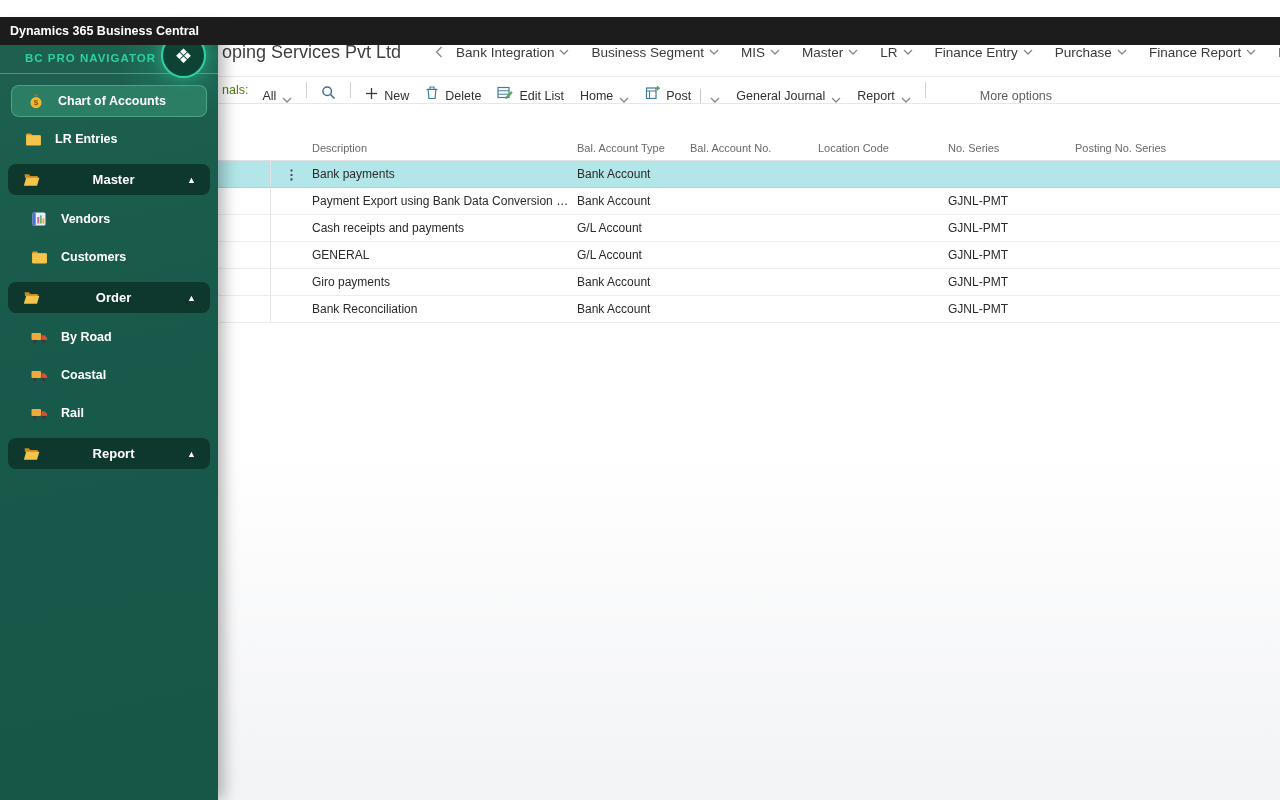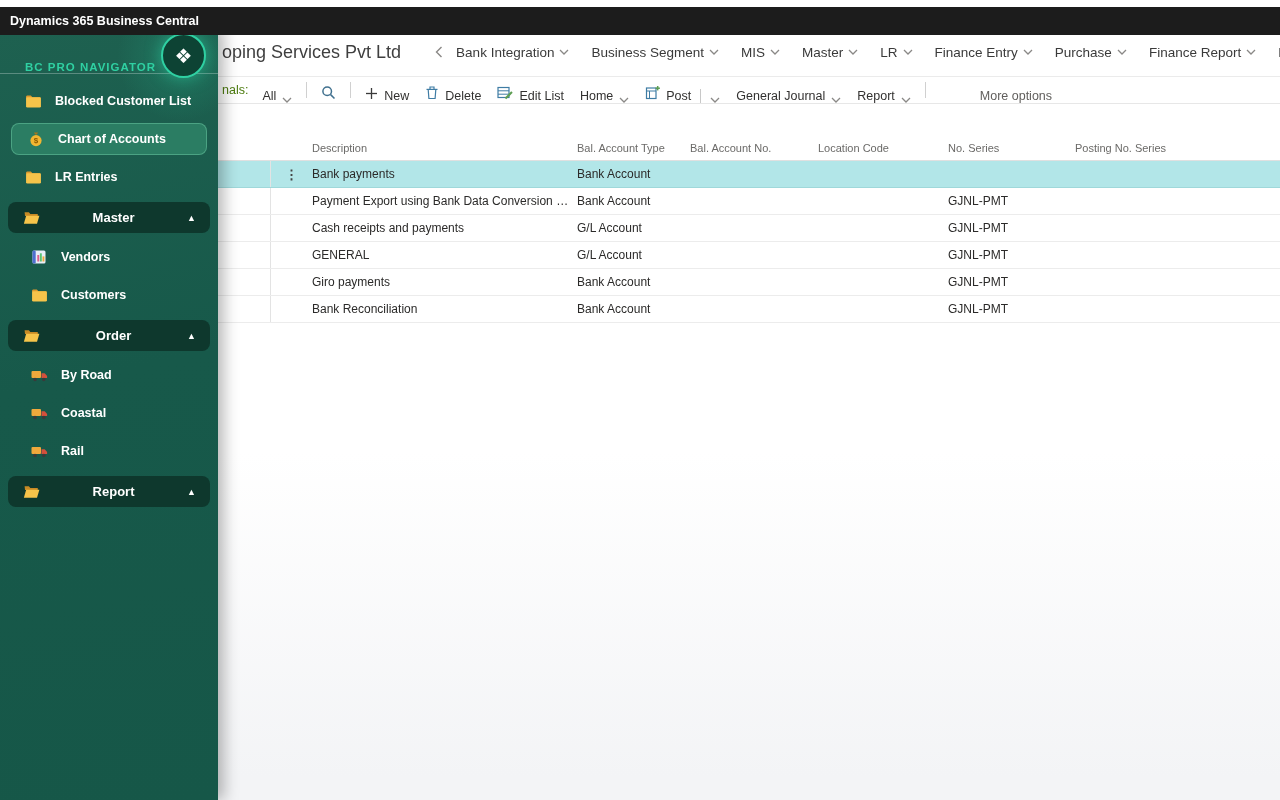--- a/index.html
+++ b/index.html
@@ -1,20 +1,20 @@
 <!DOCTYPE html>
 <html><head>
 <meta charset="utf-8">
 <style>
   * { margin:0; padding:0; box-sizing:border-box; }
   html,body { width:1280px; height:800px; overflow:hidden; font-family:"Liberation Sans", sans-serif; background:#fff; }
   .stage { position:relative; width:1280px; height:800px; }
 
   
-  .topbar { position:absolute; left:0; top:7px; width:1280px; height:28px; background:#1c1c1c; color:#fff;
+  .topbar { position:absolute; left:0; top:17px; width:1280px; height:28px; background:#1c1c1c; color:#fff;
             display:flex; align-items:center; padding-left:10px; font-size:12.5px; font-weight:bold; z-index:20; }
 
   
   .main { position:absolute; left:218px; top:28px; right:0; bottom:0;
           background:linear-gradient(180deg,#ffffff 0%,#ffffff 55%,#f3f4f6 97%); }
 
   .nav-row { height:49px; border-bottom:1px solid #ebebeb; display:flex; align-items:center; padding:0 8px 0 4px; background:#fff; }
   .company { font-size:18px; color:#3f3f3f; white-space:nowrap; margin-right:16px; }
   .vdiv { width:1px; height:22px; background:#d8d8d8; margin:0 10px 0 0; }
   .navchev { margin:0 2px 0 8px; display:flex; align-items:center; }
@@ -40,21 +40,21 @@
   .row .selcell { height:100%; border-right:1px solid #e3e3e3; }
   .row.selected { background:#b2e6e8; border-bottom:1px solid #9fd8da; }
   .rowmenu { text-align:center; font-size:13px; font-weight:bold; color:#444; letter-spacing:0; }
 
   
   .sidebar { position:absolute; left:0; top:28px; width:218px; bottom:0; z-index:10;
              background:radial-gradient(circle 90px at 180px 30px, rgba(46,208,162,.22), rgba(46,208,162,0) 70%),
                         linear-gradient(168deg,#1e6150 0%,#17594a 45%,#165748 100%);
              box-shadow:6px 0 14px rgba(0,0,0,.28); color:#fff; }
   .sb-header { position:relative; height:46px; border-bottom:1px solid rgba(255,255,255,.28); }
-  .sb-title { position:absolute; left:25px; top:16px; line-height:46px; font-size:11.5px; font-weight:bold; letter-spacing:1px; color:#2fd0a2; }
+  .sb-title { position:absolute; left:25px; top:7px; line-height:46px; font-size:11.5px; font-weight:bold; letter-spacing:1px; color:#2fd0a2; }
   .sb-logo { position:absolute; right:12px; top:5px; width:45px; height:45px; border-radius:50%;
              background:#0d4334; border:2px solid #2fd0a2; display:flex; align-items:center; justify-content:center;
              box-shadow:0 0 16px rgba(46,208,162,.55); cursor:pointer; z-index:2; }
   .sb-logo span { color:#fff; font-size:20px; line-height:1; }
   .sb-list { padding:8px 0 0 0; }
   .sb-item { height:38px; display:flex; align-items:center; gap:13px; padding-left:24px;
              font-size:12.5px; font-weight:bold; color:#fff; cursor:pointer; }
   .sb-item.sub { padding-left:30px; }
   .sb-item .ic { width:18px; display:flex; justify-content:center; }
   .sb-item.active { height:32px; margin:3px 11px; padding-left:15px; background:#2b7d63;
@@ -322,29 +322,20 @@
   <div class="sidebar">
     <div class="sb-header">
       <span class="sb-title">BC PRO NAVIGATOR</span>
       <span class="sb-logo">
         <span>❖</span>
       </span>
     </div>
 
     <div class="sb-list">
 
-      <div class="sb-item">
-        <span class="ic">
-            <svg width="17" height="15" viewBox="0 0 16 14">
-              <path d="M1 2.6C1 1.9 1.6 1.3 2.3 1.3h3.2l1.5 1.6h6.7c.7 0 1.3.6 1.3 1.3H1z" fill="#dd9a2f"></path>
-              <rect x="1" y="3.1" width="14" height="9.6" rx="1.3" fill="#f6c44a"></rect>
-            </svg>
-          </span>
-        <span>Blocked Customer List</span>
-      </div>
 
       <div class="sb-item active">
         <span class="ic">
             <svg width="16" height="16" viewBox="0 0 16 16">
               <path d="M6 1.5h4L8.9 3.6H7.1z" fill="#a8771c"></path>
               <circle cx="8" cy="9.6" r="5.6" fill="#f2b632"></circle>
               <text x="8" y="12.4" font-size="8" font-weight="bold" fill="#8a5a00" text-anchor="middle" font-family="Liberation Sans, sans-serif">$</text>
             </svg>
           </span>
         <span>Chart of Accounts</span>

